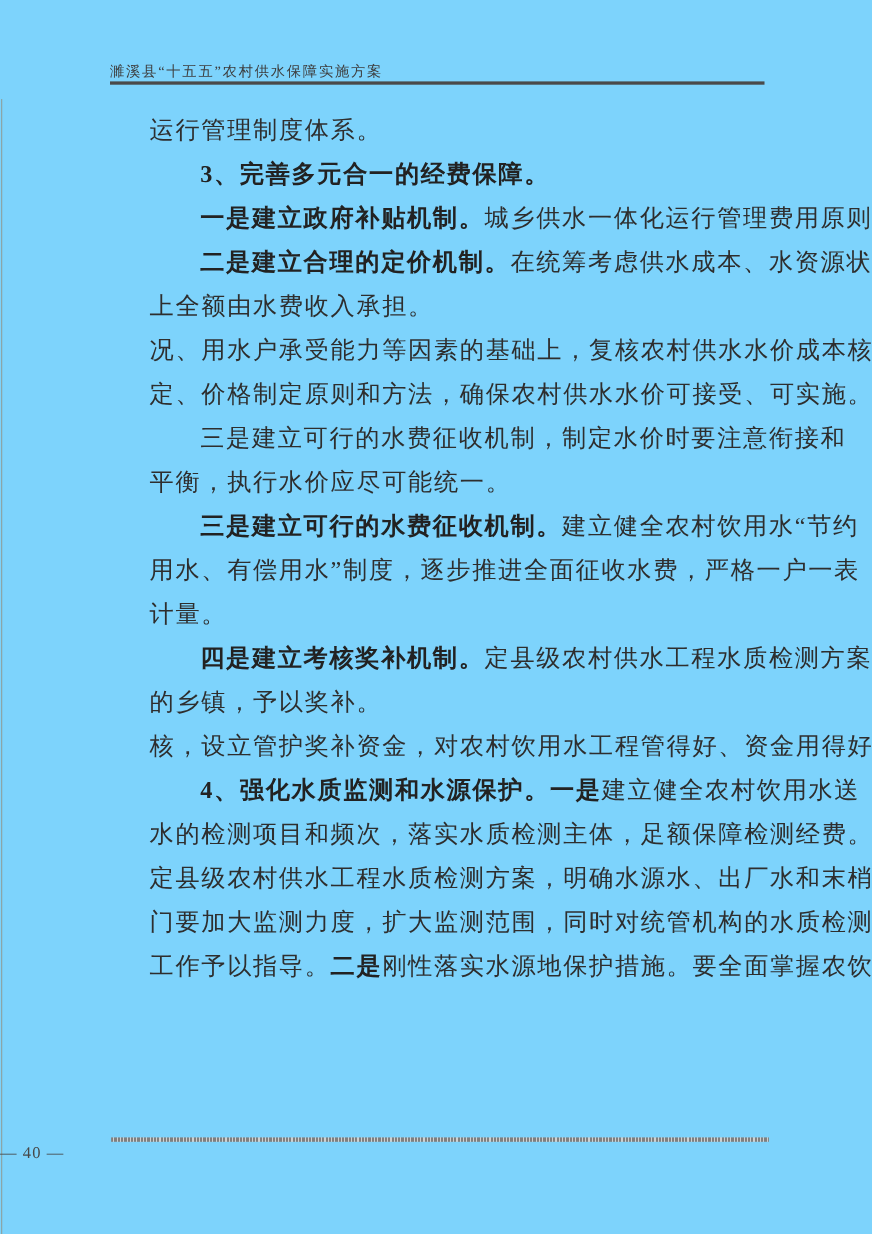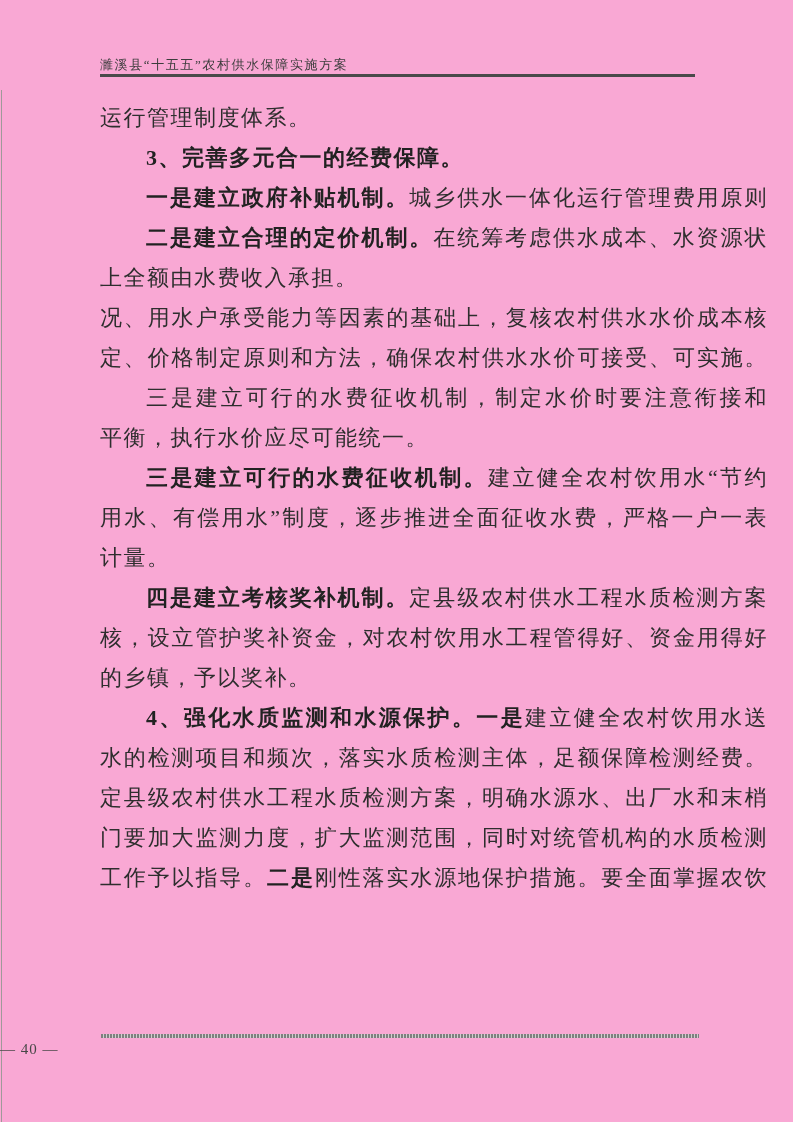--- a/index.html
+++ b/index.html
@@ -1,20 +1,20 @@
 <!DOCTYPE html>
 <html><head>
 <meta charset="utf-8">
 <style>
   html, body { margin: 0; padding: 0; background: #ffffff; }
   .page {
     position: relative;
     width: 793px;
     height: 1122px;
-    background: #f9a8d4;
+    background: #7dd3fc;
     overflow: hidden;
     font-family: "Liberation Serif", "DejaVu Serif", serif;
   }
   
   .edge-line {
     position: absolute;
     left: 0.5px;
     top: 90px;
     bottom: 0;
     width: 1.5px;
@@ -48,20 +48,21 @@
     color: #2e2e2e;
     font-size: 22px;
     line-height: 40px;
     letter-spacing: 1.5px;
   }
   .line {
     text-align: justify;
     text-align-last: justify;
     text-justify: inter-character;
     white-space: nowrap; 
+    margin-left: 36px;
   }
   .line.short { text-align-last: left; }
   .line.indent { text-indent: 46px; }
   .run { font-weight: 400; }
   .run.bold { font-weight: 700; color: #222222; }
   
   .footer-rule {
     position: absolute;
     left: 101px;
     top: 1034px;
@@ -95,22 +96,22 @@
       <div class="line indent"><span class="run bold">二是建立合理的定价机制。</span><span class="run">在统筹考虑供水成本、水资源状</span></div>
       <div class="line short"><span class="run">上全额由水费收入承担。</span></div>
       <div class="line"><span class="run">况、用水户承受能力等因素的基础上，复核农村供水水价成本核</span></div>
       <div class="line"><span class="run">定、价格制定原则和方法，确保农村供水水价可接受、可实施。</span></div>
       <div class="line indent"><span class="run">三是建立可行的水费征收机制，制定水价时要注意衔接和</span></div>
       <div class="line short"><span class="run">平衡，执行水价应尽可能统一。</span></div>
       <div class="line indent"><span class="run bold">三是建立可行的水费征收机制。</span><span class="run">建立健全农村饮用水“节约</span></div>
       <div class="line"><span class="run">用水、有偿用水”制度，逐步推进全面征收水费，严格一户一表</span></div>
       <div class="line short"><span class="run">计量。</span></div>
       <div class="line indent"><span class="run bold">四是建立考核奖补机制。</span><span class="run">定县级农村供水工程水质检测方案</span></div>
+      <div class="line short"><span class="run">的乡镇，予以奖补。</span></div>
       <div class="line"><span class="run">核，设立管护奖补资金，对农村饮用水工程管得好、资金用得好</span></div>
-      <div class="line short"><span class="run">的乡镇，予以奖补。</span></div>
       <div class="line indent"><span class="run bold">4、强化水质监测和水源保护。一是</span><span class="run">建立健全农村饮用水送</span></div>
       <div class="line"><span class="run">水的检测项目和频次，落实水质检测主体，足额保障检测经费。</span></div>
       <div class="line"><span class="run">定县级农村供水工程水质检测方案，明确水源水、出厂水和末梢</span></div>
       <div class="line"><span class="run">门要加大监测力度，扩大监测范围，同时对统管机构的水质检测</span></div>
       <div class="line"><span class="run">工作予以指导。</span><span class="run bold">二是</span><span class="run">刚性落实水源地保护措施。要全面掌握农饮</span></div>
     </div>
 
   <div class="footer-rule"></div>
   <div class="page-number">— 40 —</div>
 </div>

